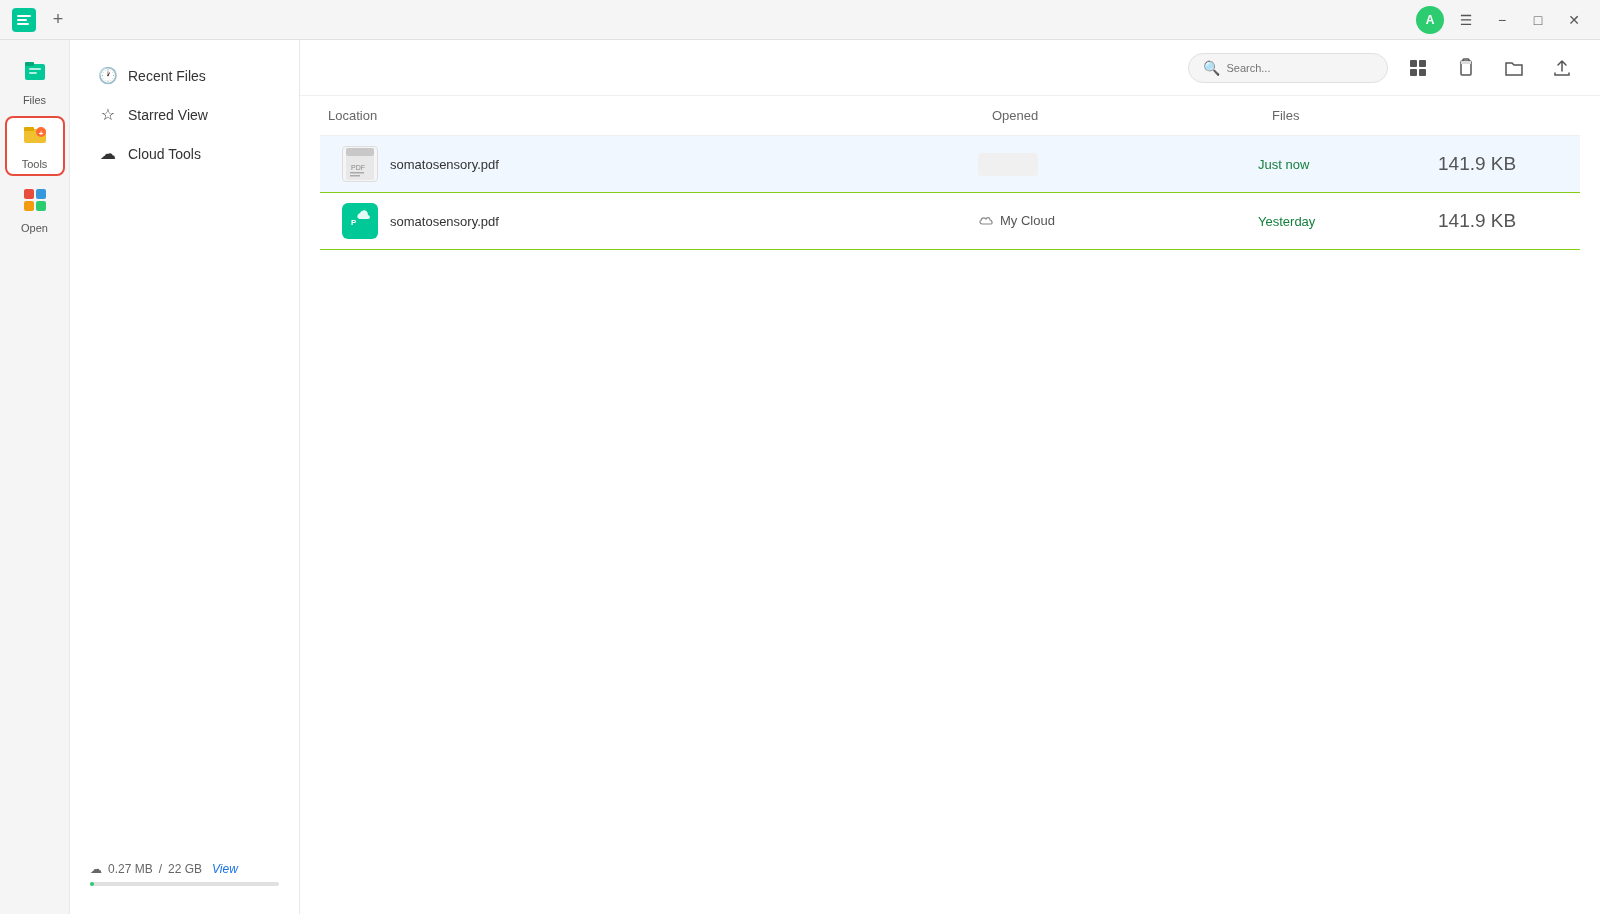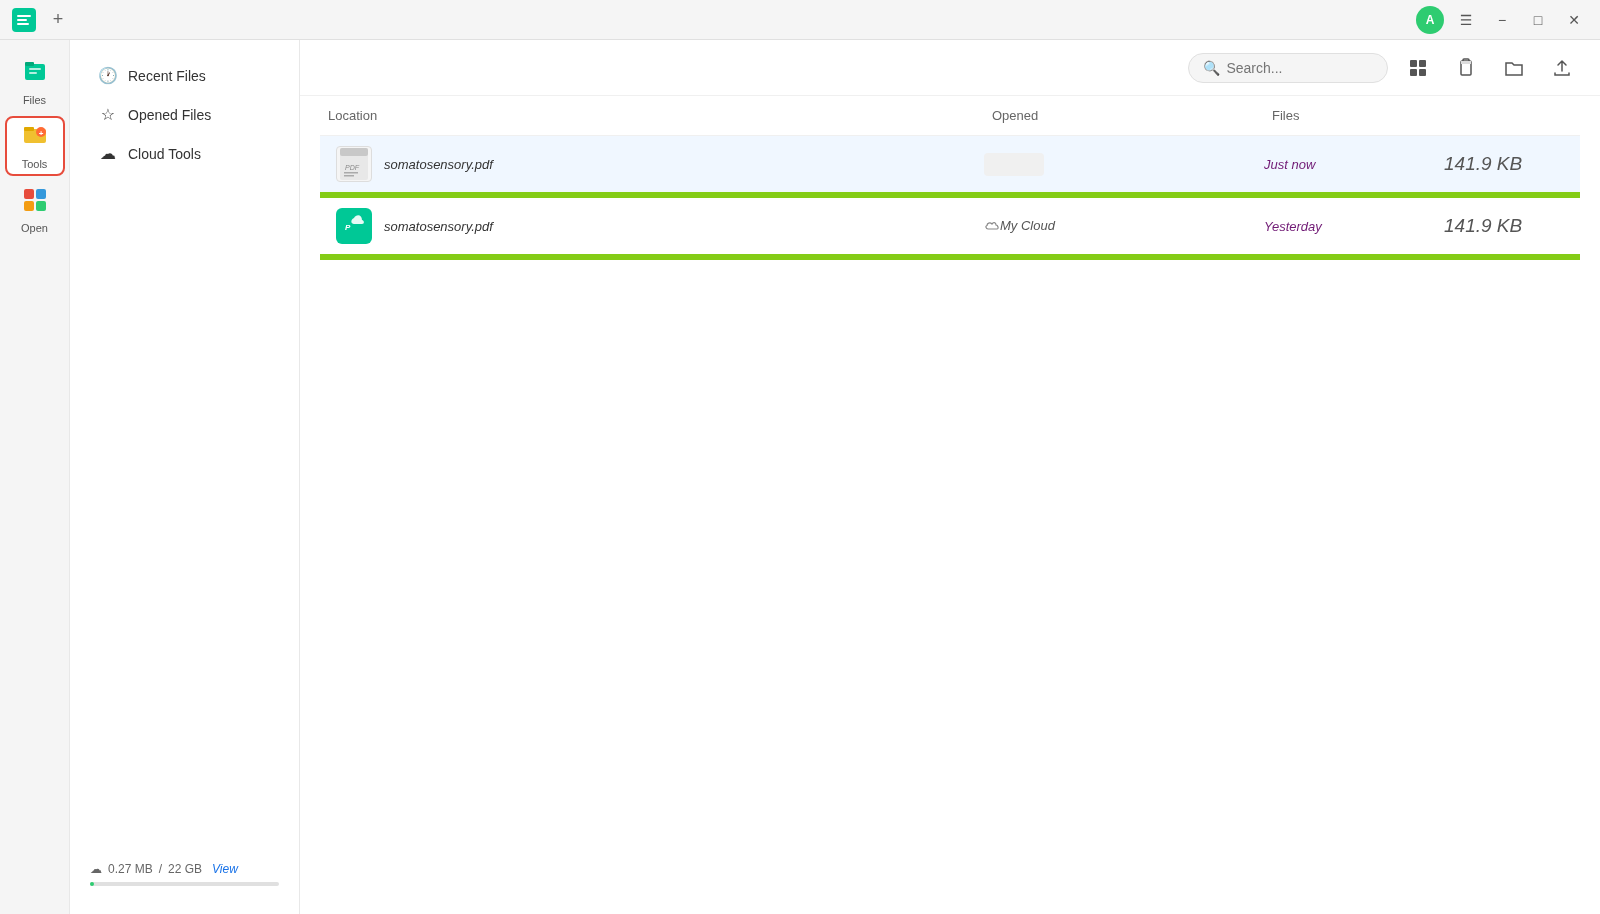--- a/index.html
+++ b/index.html
@@ -225,21 +225,21 @@
       border: 1px solid #e0e0e0;
       border-radius: 20px;
       padding: 6px 14px;
       gap: 6px;
       width: 200px;
     }
     .search-box input {
       border: none;
       background: transparent;
       outline: none;
-      font-size: 14px;
+      font-size: 11px;
       color: #333;
       width: 100%;
     }
     .search-icon-sm { color: #999; font-size: 14px; }
     .toolbar-btn {
       width: 36px;
       height: 36px;
       border: none;
       background: transparent;
       cursor: pointer;
@@ -261,25 +261,24 @@
       display: grid;
       grid-template-columns: 1fr 280px 180px 120px;
       padding: 12px 8px;
       border-bottom: 1px solid #f0f0f0;
       font-size: 13px;
       color: #666;
     }
     .file-row {
       display: grid;
       grid-template-columns: 1fr 280px 180px 120px;
-      padding: 10px 16px;
-      border-bottom: 6px solid #84cc16;
-      align-items: center;
-      cursor: pointer;
-      font-style: italic;
+      padding: 10px 22px;
+      border-bottom: 1px solid #84cc16;
+      align-items: center;
+      cursor: pointer;
     }
     .file-row.selected { background: #f0f7ff; }
     .file-name-cell {
       display: flex;
       align-items: center;
       gap: 12px;
       font-size: 13px;
       color: #333;
     }
     .file-icon {
@@ -307,25 +306,26 @@
       display: inline-flex;
       align-items: center;
       gap: 6px;
       background: #f0f0f0;
       border-radius: 4px;
       padding: 4px 10px;
     }
     .location-cloud {
       display: inline-flex;
       align-items: center;
+      gap: 6px;
       color: #555;
     }
     .opened-cell {
       font-size: 13px;
-      color: #701a75;
+      color: #15803d;
     }
     .size-cell {
       font-size: 19px;
       color: #555;
     }
   </style>
 </head>
 <body>
 
 <div class="titlebar">
@@ -381,21 +381,21 @@
     </button>
   </div>
 
   <div class="nav-sidebar">
     <button class="nav-item">
       <span class="nav-icon">🕐</span>
       <span>Recent Files</span>
     </button>
     <button class="nav-item">
       <span class="nav-icon">☆</span>
-      <span>Opened Files</span>
+      <span>Starred View</span>
     </button>
     <button class="nav-item">
       <span class="nav-icon">☁</span>
       <span>Cloud Tools</span>
     </button>
 
     <div class="storage-area">
       <div class="storage-text">
         <span>☁</span>
         <span>0.27 MB</span>

